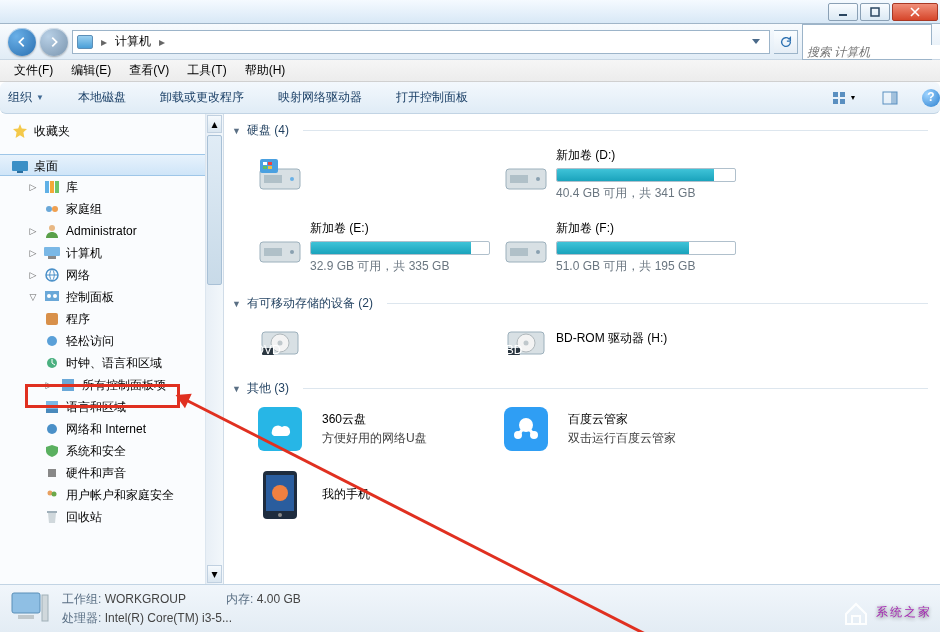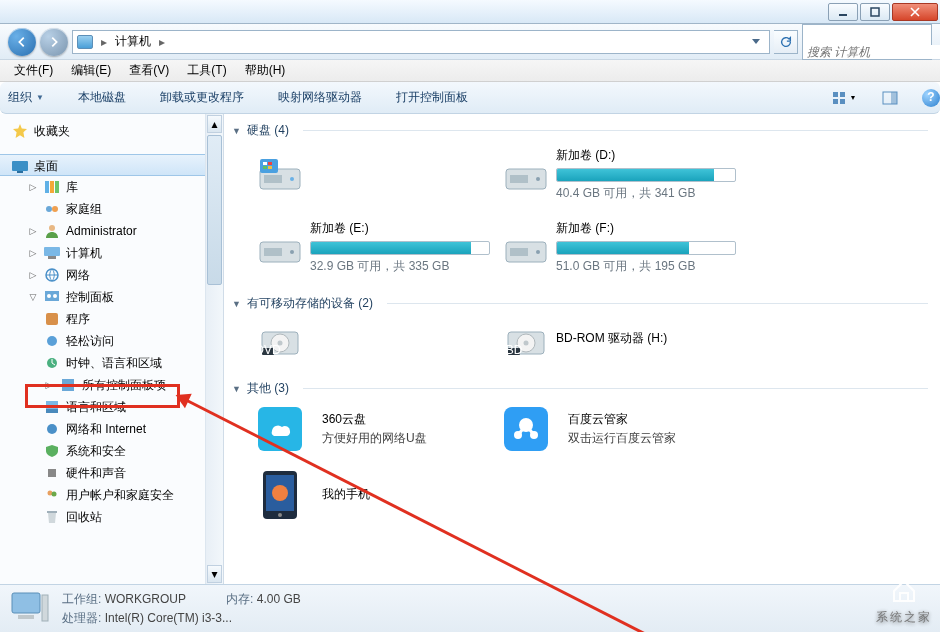--- a/index.html
+++ b/index.html
@@ -76,21 +76,21 @@
 
 
 .details { height: 48px; background: linear-gradient(#f1f6fb, #e3ecf4); border-top: 1px solid #c2d4e4; display: flex; align-items: center; padding: 0 10px; gap: 12px; color: #444; }
 .details .pc { width: 40px; height: 36px; }
 .details .kv { display: flex; gap: 40px; }
 .details .k { color: #5a6f84; }
 
 
 .redline { position:absolute; left:185px; top:398px; width:560px; height:3px; background:#e03020; transform-origin: left center; transform: rotate(27deg); pointer-events:none; z-index:50; }
 .redarrow { position:absolute; left:175px; top:390px; width:0; height:0; border-top:8px solid transparent; border-bottom:8px solid transparent; border-right:14px solid #e03020; transform:rotate(25deg); pointer-events:none; z-index:51; }
-.watermark { position:absolute; right:8px; bottom:6px; color:#737373; font-size:20px; letter-spacing:2px; text-shadow:0 1px 4px rgba(0,0,0,.6); opacity:.95; z-index:60; pointer-events:none; display:flex; align-items:center; gap:6px;flex-direction:column; }
+.watermark { position:absolute; right:8px; bottom:6px; color:#a21caf; font-size:20px; letter-spacing:2px; text-shadow:0 1px 4px rgba(0,0,0,.6); opacity:.95; z-index:60; pointer-events:none; display:flex; align-items:center; gap:6px; }
 .watermark .logo { width:28px; height:28px; }
 </style>
 </head>
 <body>
 
 <div class="titlebar">
   <div class="sysbtn">
       <svg viewBox="0 0 10 10">
         <rect x="1" y="7" width="8" height="2" fill="#2a4560"></rect>
       </svg>
@@ -525,21 +525,21 @@
         <rect x="2" y="2" width="28" height="20" rx="2" fill="#8fbfe4" stroke="#5a8fb8"></rect>
         <rect x="8" y="24" width="16" height="4" fill="#c0c8cc"></rect>
         <rect x="32" y="4" width="6" height="26" fill="#d0d8dc" stroke="#a0b0b8"></rect>
       </svg></span>
   <div>
     <div class="kv">
         <span><span class="k">工作组:</span> <span>WORKGROUP</span></span>
         <span><span class="k">内存:</span> <span>4.00 GB</span></span>
       </div>
     <div class="kv" style="margin-top:2px">
-        <span><span class="k">处理器:</span> <span>Intel(R) Core(TM) i3-3...</span></span>
+        <span><span class="k">处理器:</span> <span>Intel(R) Core(TM) i3-5...</span></span>
       </div>
   </div>
 </div>
 
 <div class="redline"></div>
 <div class="redarrow"></div>
 <div class="watermark">
   <svg class="logo" viewBox="0 0 28 28">
       <path d="M4 16 L14 6 L24 16 V26 H4 Z" fill="none" stroke="#fff" stroke-width="2"></path>
       <path d="M10 26 V18 H18 V26" fill="none" stroke="#fff" stroke-width="2"></path>

